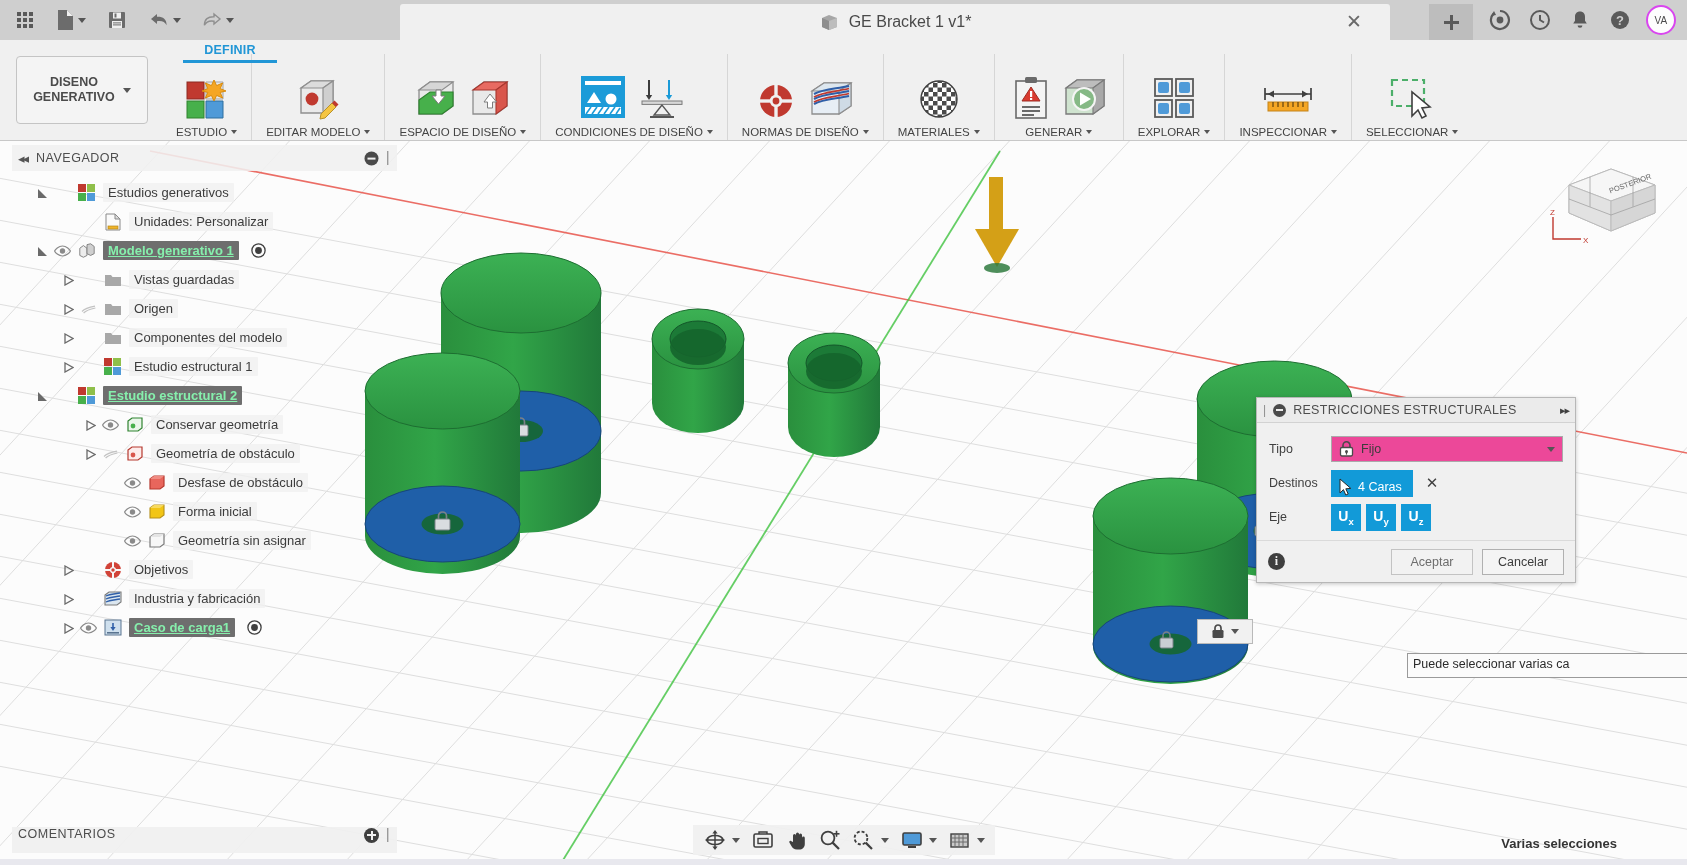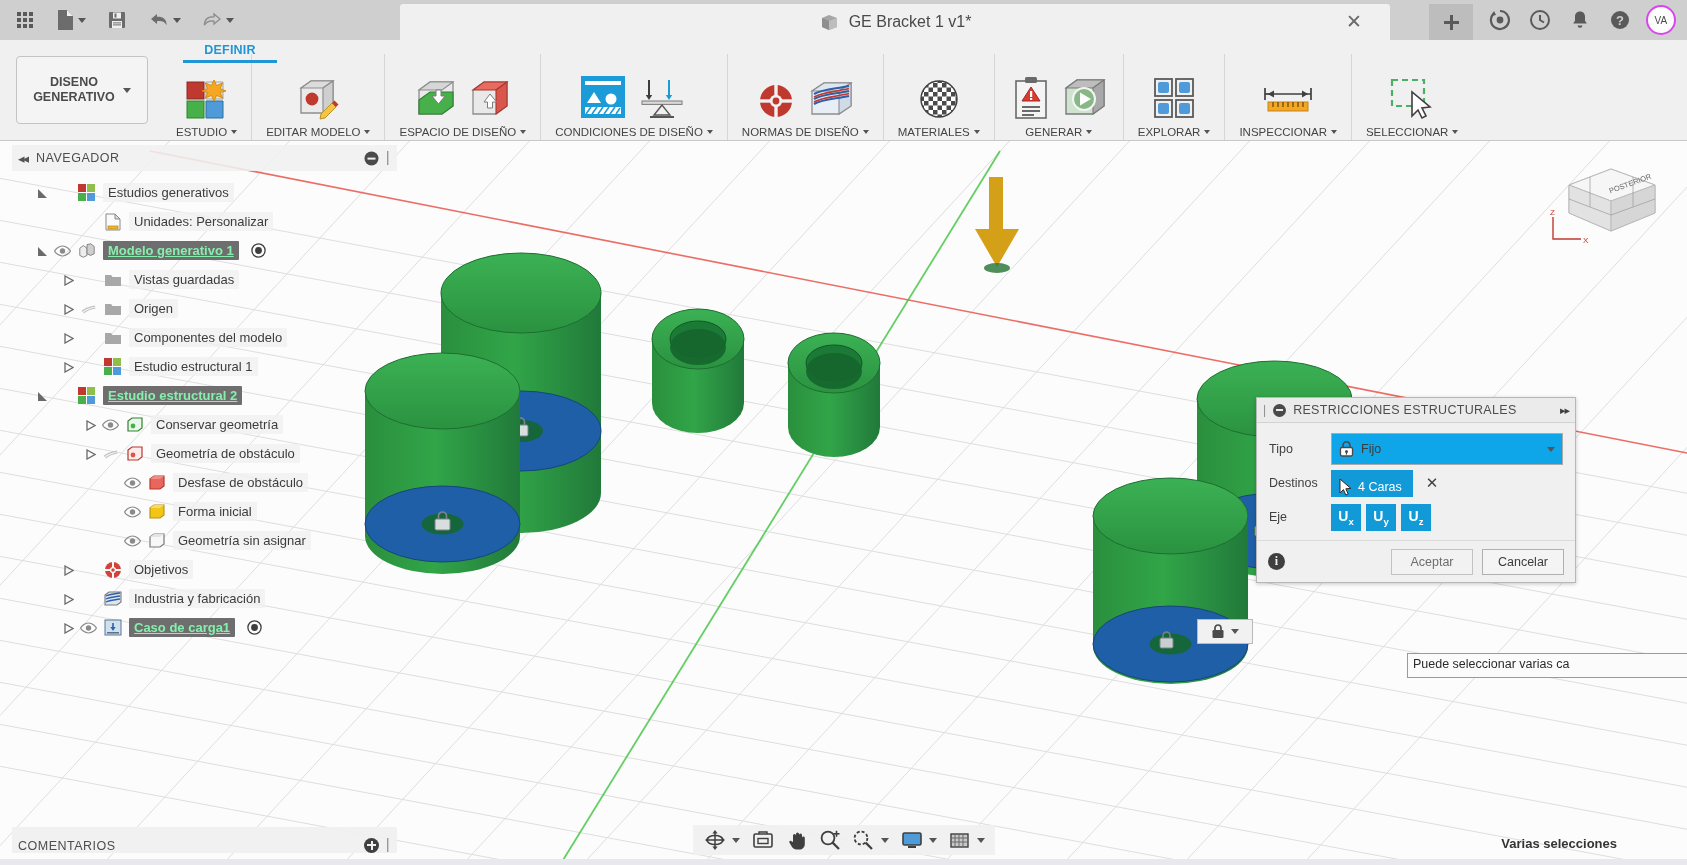--- a/index.html
+++ b/index.html
@@ -117,21 +117,21 @@
   .dlg-grip { color: #8d8d8d; font-size: 12px; }
   .dlg-minus { width: 13px; height: 13px; border-radius: 50%; background: #4a4a4a;
                display: flex; align-items: center; justify-content: center; }
   .dlg-minus i { display: block; width: 7px; height: 2px; background: #ebebeb; }
   .dlg-title { font-size: 12.5px; color: #4d4d4d; letter-spacing: .3px; }
   .dlg-expand { margin-left: auto; color: #3f3f3f; font-size: 11px; letter-spacing: -1px; }
   .dlg-body { padding: 9px 0 6px 0; background: #f0f0f0; }
   .dlg-row { display: flex; align-items: center; height: 34px; padding: 0 12px; }
   .dlg-lab { width: 62px; font-size: 12.5px; color: #3f3f3f; }
   .dlg-select {
-    flex: 1; height: 32px; background: #0ea5e9; border: 1px solid #aaa;
+    flex: 1; height: 26px; background: #ec4899; border: 1px solid #aaa;
     display: flex; align-items: center; padding: 0 7px; gap: 7px;
   }
   .dlg-select .sv { font-size: 12.5px; color: #3c3c3c; }
   .dlg-select .dcaret { margin-left: auto; width:0;height:0;border-left:4px solid transparent;
                         border-right:4px solid transparent;border-top:5px solid #555; }
   .chip {
     height: 27px; background: #129ad8; color: #fff; font-size: 12.5px;
     display: flex; align-items: center; gap: 5px; padding: 8px 11px 0 6px;
   }
   .xbtn { margin-left: 13px; font-size: 15px; color: #3f3f3f; }
@@ -173,21 +173,21 @@
   
   .lock-tag {
     position: absolute; left: 1197px; top: 478px; width: 56px; height: 25px;
     background: #f1f1f1; border: 1px solid #b9b9b9; display: flex; align-items: center;
     justify-content: center; gap: 3px;
   }
 
   
   .comments-bar {
     position: absolute; left: 12px; bottom: 12px; width: 385px; height: 26px;
-    background: rgba(240,240,240,.92); display: flex; align-items: flex-end;
+    background: rgba(240,240,240,.92); display: flex; align-items: flex-start;
     padding: 0 6px;
   }
   .comments-label { font-size: 12.5px; color: #4d4d4d; letter-spacing: .5px; }
   .cb-right { margin-left: auto; display: flex; align-items: center; gap: 6px; }
   .plus-ic { width: 15px; height: 15px; border-radius: 50%; background: #3f3f3f;
              position: relative; }
   .plus-ic:before, .plus-ic:after { content:''; position:absolute; background:#f0f0f0; }
   .plus-ic:before { left: 3px; top: 6.5px; width: 9px; height: 2px; }
   .plus-ic:after  { top: 3px; left: 6.5px; height: 9px; width: 2px; }
 

